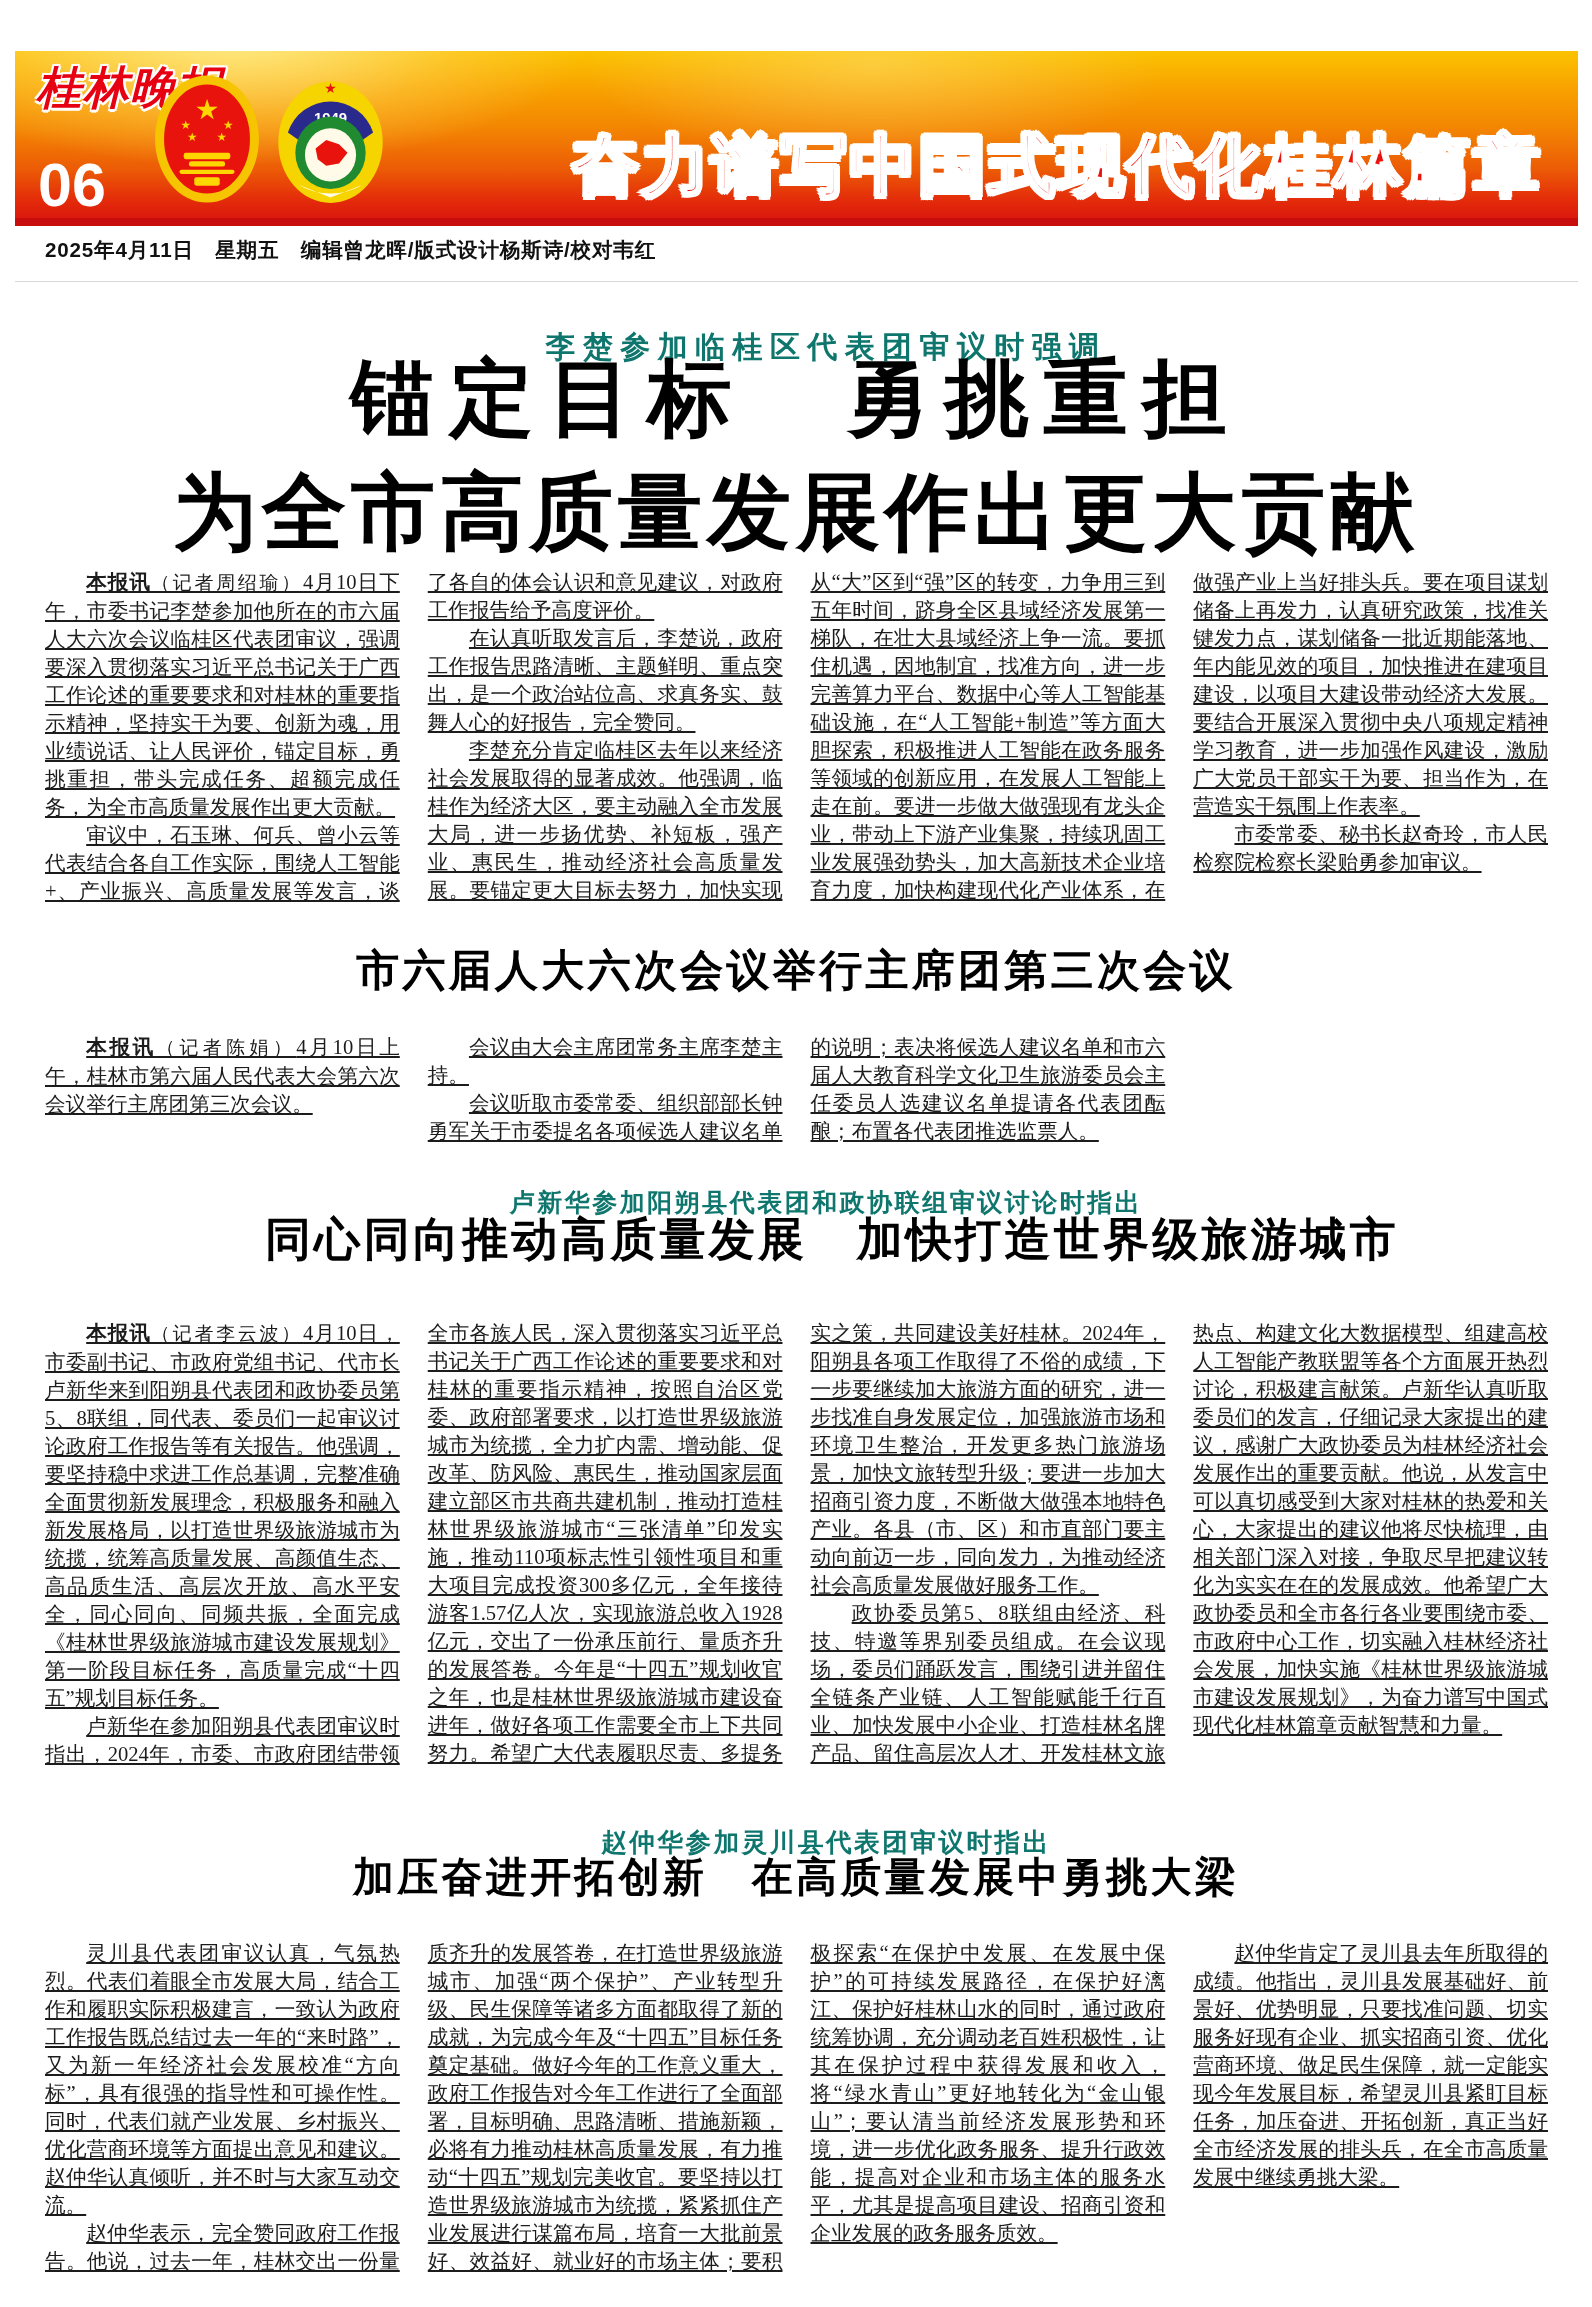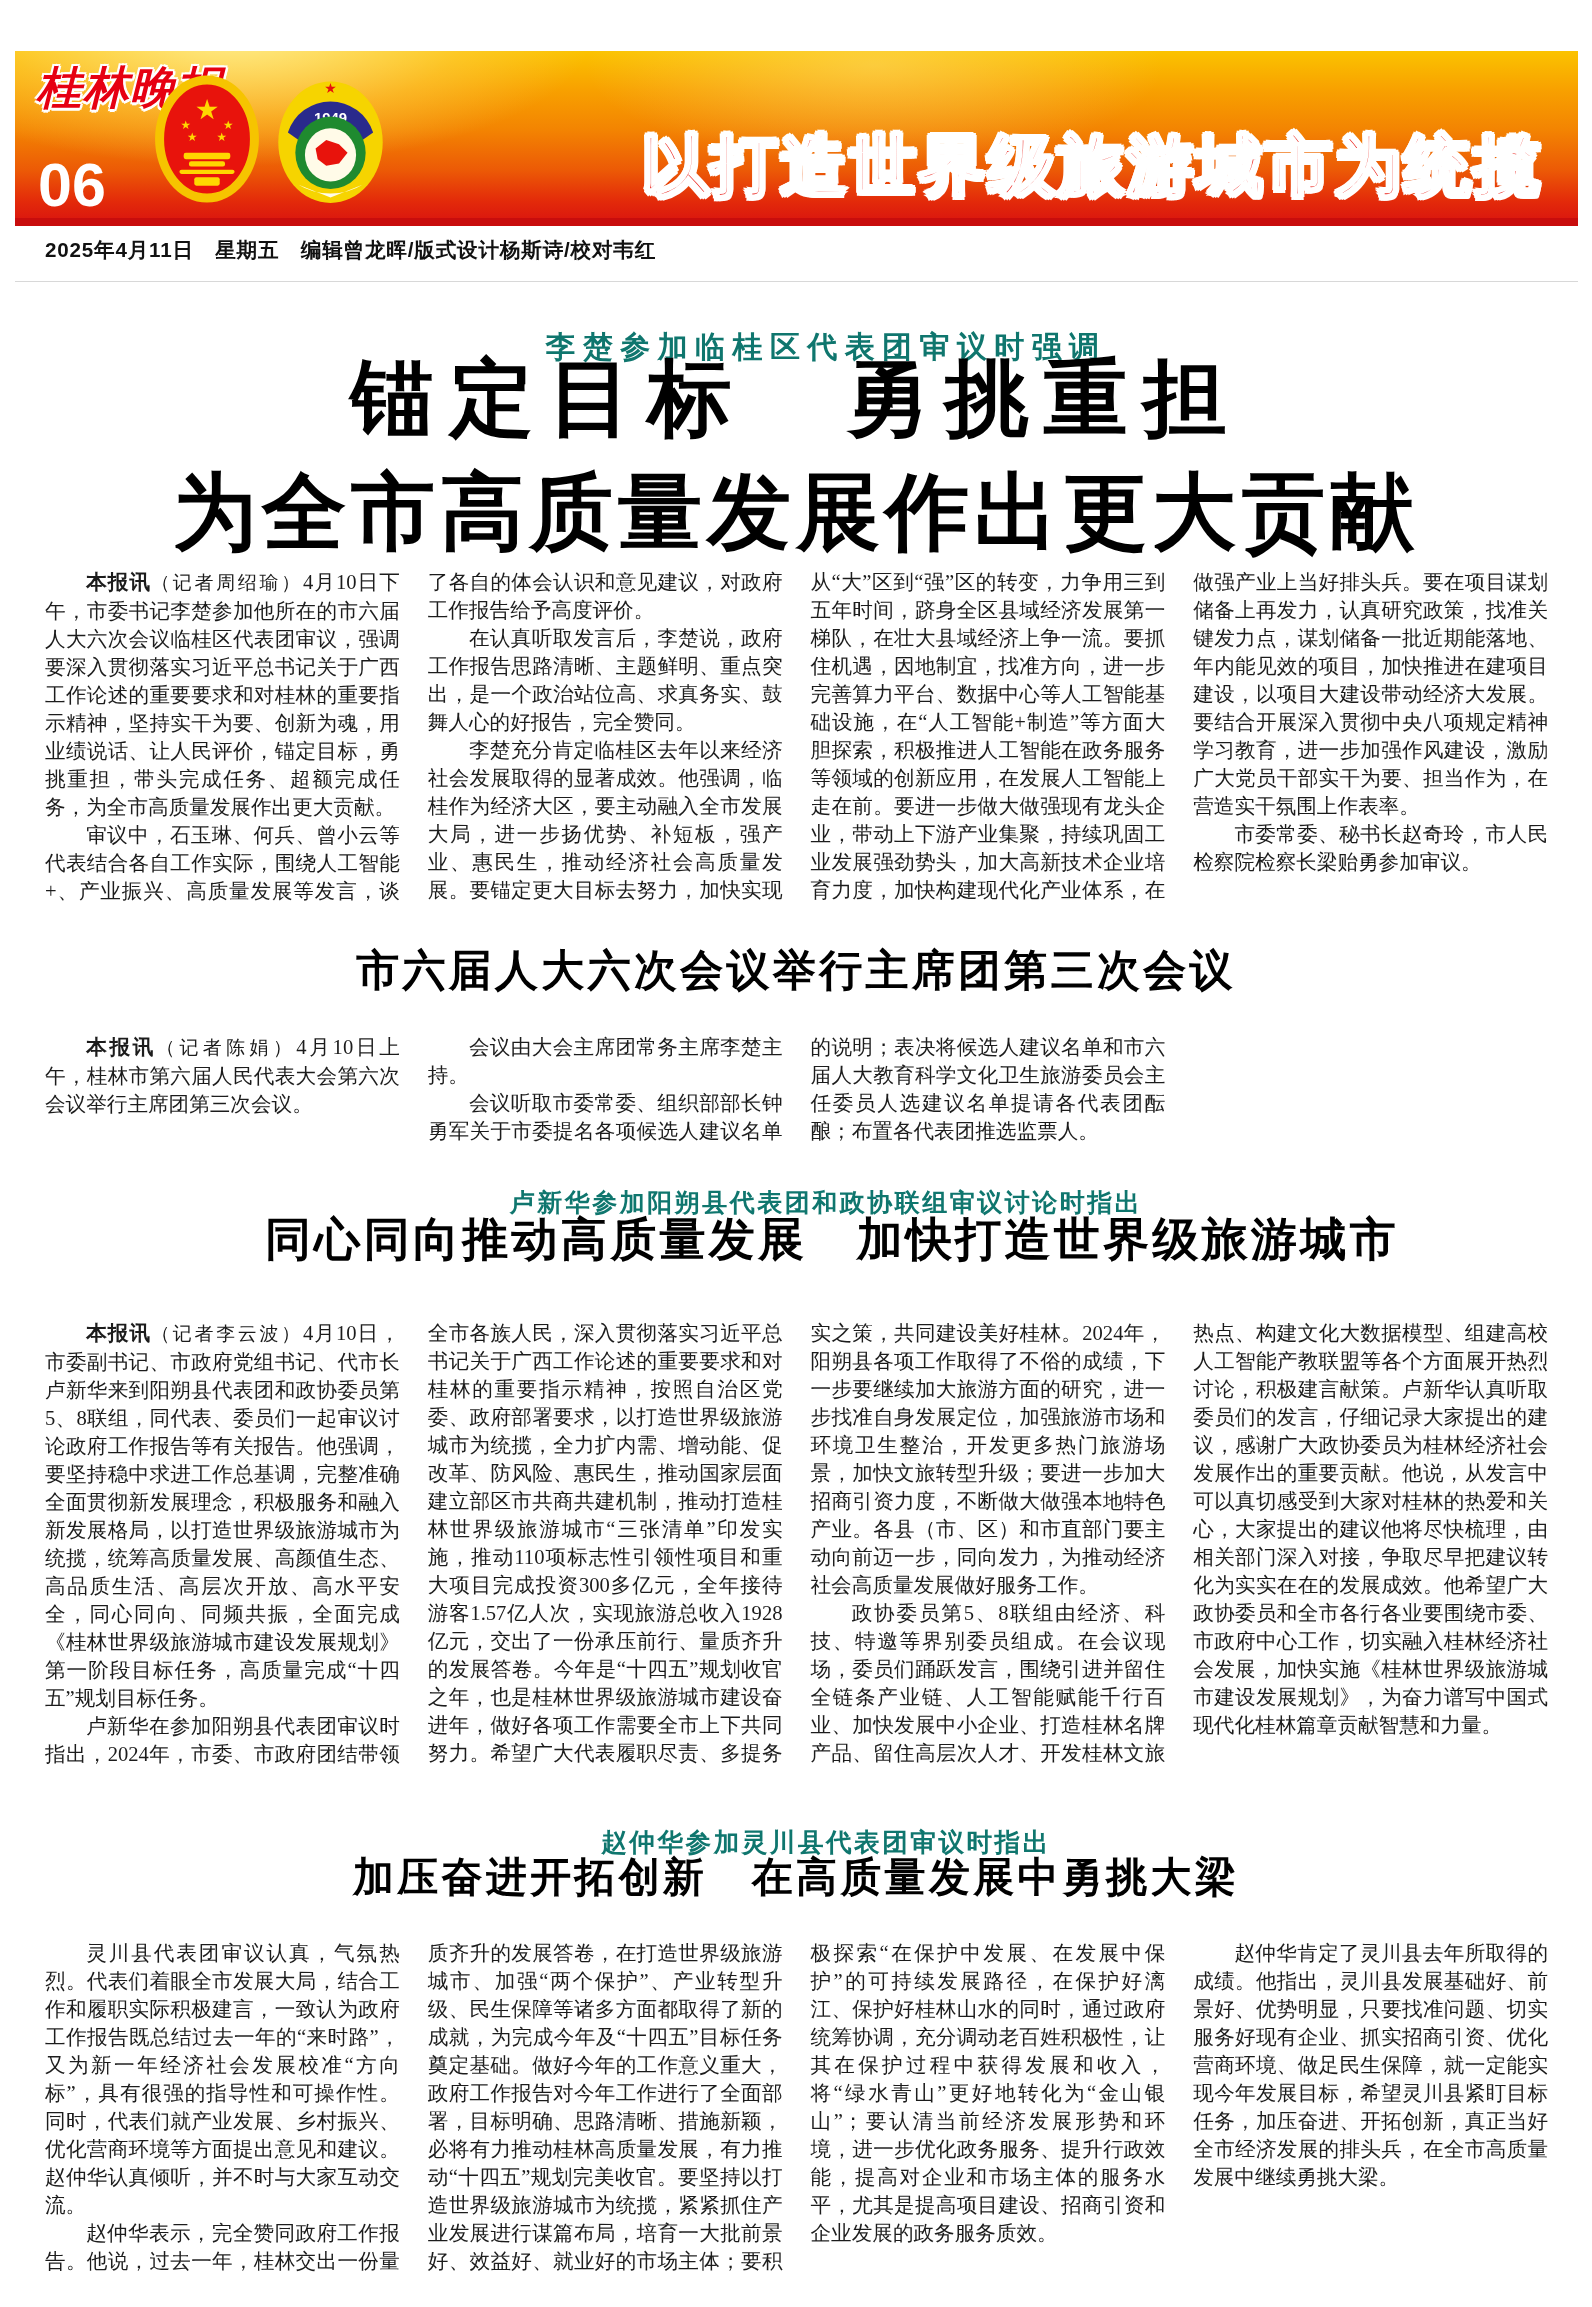--- a/index.html
+++ b/index.html
@@ -44,21 +44,21 @@
   .hl-a2{top:949px;font-size:43px;letter-spacing:3.3px;}
   .hl-a3{top:1216px;font-size:46px;letter-spacing:3.3px;margin-left:36px;}
   .hl-a4{top:1857px;font-size:41px;letter-spacing:3.3px;}
 
   .body-cols{position:absolute;left:45px;width:1503px;column-count:4;column-gap:28px;
     column-fill:auto;font-size:20.6px;line-height:28px;text-align:justify;overflow:hidden;color:#1c1c1c;}
   .b-a1{top:568px;height:355px;}
   .b-a2{top:1033px;height:124px;}
   .b-a3{top:1319px;height:470px;}
   .b-a4{top:1939px;height:356px;}
-  .body-cols p{margin:0;text-indent:2em;}
+  .body-cols p{margin:0;text-indent:2em;text-decoration:underline;}
   .lead{font-family:"Liberation Sans",sans-serif;font-weight:bold;}
   .reporter{font-size:19px;letter-spacing:1.7px;}
 </style>
 </head>
 <body>
 
 <div class="page">
 
   <div class="masthead">
     <div class="logo">桂林晚报</div>
@@ -87,21 +87,21 @@
         <path d="M10 55 A42 42 0 0 1 90 55 L80 62 L20 62 Z" fill="#2a2a8c"></path>
         <text x="50" y="18" font-size="13" text-anchor="middle" fill="#e8130c">★</text>
         <text x="50" y="46" font-size="14" font-family="Liberation Sans, sans-serif" font-weight="bold" text-anchor="middle" fill="#ffffff">1949</text>
         <ellipse cx="50" cy="74" rx="33" ry="34" fill="#1f8a2f"></ellipse>
         <ellipse cx="50" cy="76" rx="24" ry="25" fill="#fffbe8"></ellipse>
         <path d="M36 70 L46 62 L58 66 L66 74 L58 84 L46 86 L38 80 Z" fill="#e8130c"></path>
         <path d="M20 104 A44 30 0 0 0 80 104 L50 116 Z" fill="#fffbe8"></path>
       </svg>
     </div>
 
-    <div class="banner-head">以打造世界级旅游城市为统揽</div>
+    <div class="banner-head">奋力谱写中国式现代化桂林篇章</div>
     <div class="masthead-strip"></div>
   </div>
 
   <div class="dateline">2025年4月11日　星期五　编辑曾龙晖/版式设计杨斯诗/校对韦红</div>
   <div class="rule"></div>
 
   <div class="centerline kicker kicker-a1">李楚参加临桂区代表团审议时强调</div>
   <div class="centerline headline hl-a1-1">锚定目标　勇挑重担</div>
   <div class="centerline headline hl-a1-2">为全市高质量发展作出更大贡献</div>
   <div class="body-cols b-a1">

